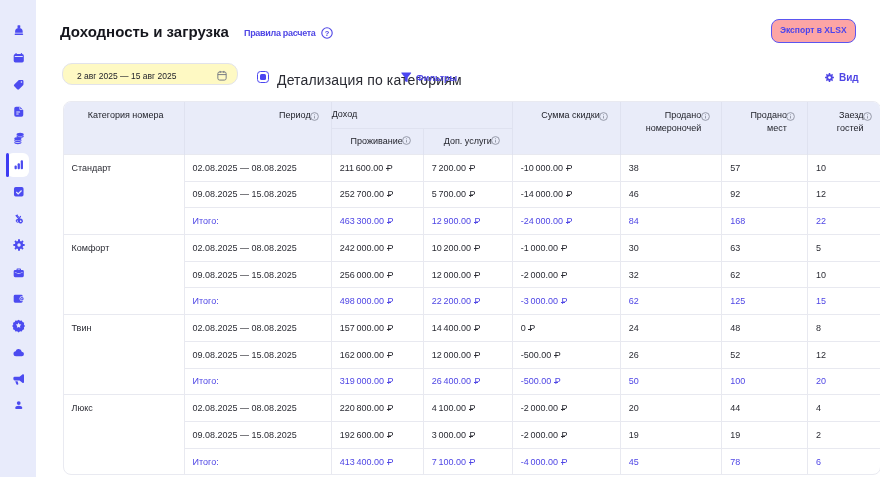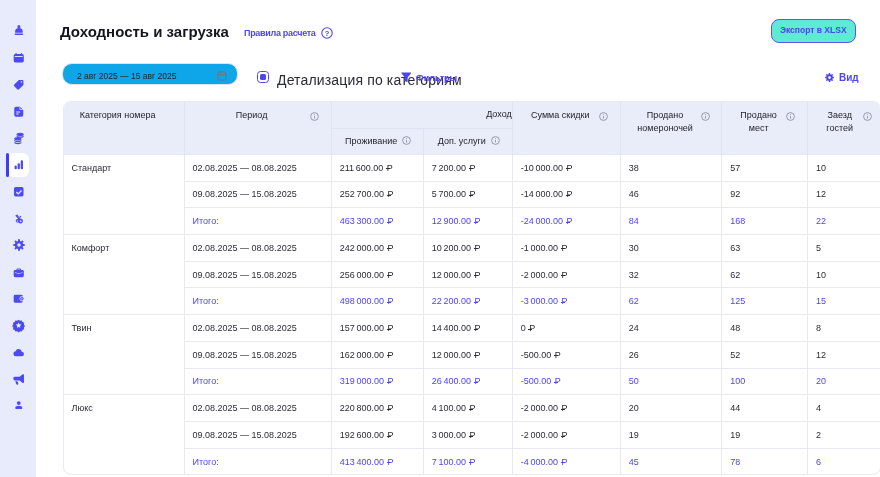--- a/index.html
+++ b/index.html
@@ -1,33 +1,33 @@
 <!DOCTYPE html>
 <html><head><meta charset="utf-8"><title>Доходность и загрузка</title><style>
 *{margin:0;padding:0;box-sizing:border-box}
 html,body{width:880px;height:477px;overflow:hidden}
 body{font-family:"Liberation Sans",sans-serif;background:#fff;position:relative;color:#23242c}
 .sidebar{position:absolute;left:0;top:0;width:36px;height:477px;background:#e8ebfb}
 h1{position:absolute;left:60px;top:23px;font-size:15px;font-weight:bold;color:#15161d;letter-spacing:0}
 .rules{position:absolute;left:244px;top:27px;font-size:9px;font-weight:bold;letter-spacing:-0.3px;color:#4f46e5}
 .rules svg{vertical-align:-3px;margin-left:5px}
-.exportbtn{position:absolute;left:770.5px;top:19px;width:85.5px;height:23.5px;border:1px solid #5b55f0;border-radius:8px;background:#5eead4;color:#4a43ee;font-size:8.5px;font-weight:bold;text-align:center;line-height:21.5px}
-.dateinput{position:absolute;left:62px;top:63px;width:176px;height:22px;border:1px solid #e2e3ea;border-radius:10px;background:#0ea5e9;font-size:8.5px;color:#23242c;line-height:24px;padding-left:14px}
+.exportbtn{position:absolute;left:770.5px;top:19px;width:85.5px;height:23.5px;border:1px solid #5b55f0;border-radius:8px;background:#fca5a5;color:#4a43ee;font-size:8.5px;font-weight:bold;text-align:center;line-height:21.5px}
+.dateinput{position:absolute;left:62px;top:63px;width:176px;height:22px;border:1px solid #e2e3ea;border-radius:10px;background:#fef9c3;font-size:8.5px;color:#23242c;line-height:24px;padding-left:14px}
 .dateinput svg{position:absolute;right:10px;top:5.5px}
 .chk{position:absolute;left:257px;top:71px;width:12px;height:12px;border:1.3px solid #4c46f0;border-radius:3.5px;background:#fff}
 .chk i{position:absolute;left:2.2px;top:2.2px;width:5.5px;height:5.5px;background:#4c46f0;border-radius:1.5px}
 .chklab{position:absolute;left:277px;top:72px;font-size:14px;letter-spacing:0.15px;color:#2a2b33}
 .filters{position:absolute;left:401px;top:72px;font-size:9px;font-weight:bold;color:#4f46e5}
 .filters svg{vertical-align:-2px;margin-right:4.5px}
 .view{position:absolute;left:824px;top:72px;font-size:10px;font-weight:bold;color:#4f46e5}
 .view svg{vertical-align:-2px;margin-right:4px}
 .tablewrap{position:absolute;left:62.5px;top:101px;width:818px;height:373.5px;border:1px solid #e9eaf1;border-radius:8px;overflow:hidden;background:#fff}
 table{border-collapse:collapse;table-layout:fixed;width:820px;font-size:9px}
-th{background:#e9ecf9;font-weight:normal;color:#23242c;text-align:center;vertical-align:top;padding:7px 20px 0 8px;line-height:13.4px;position:relative;border-right:1px solid #dfe2f0;height:26.2px}
-th.mid{text-align:right;vertical-align:middle;padding:0;border-bottom:1px solid #dfe2f0}
+th{background:#e9ecf9;font-weight:normal;color:#23242c;text-align:right;vertical-align:top;padding:7px 20px 0 8px;line-height:13.4px;position:relative;border-right:1px solid #dfe2f0;height:26.2px}
+th.mid{text-align:left;vertical-align:middle;padding:0;border-bottom:1px solid #dfe2f0}
 th.sub{vertical-align:middle;padding-top:0}
 th.last{border-right:none}
 th .inf{position:absolute;right:11.5px;top:9.5px}
 th.sub .inf{top:50%;margin-top:-5px}
 td{height:26.72px;padding:0 4px 0 8px;border-top:1px solid #e8e9f0;border-right:1px solid #e8e9f0;color:#2b2c34;vertical-align:middle}
 td:last-child{border-right:none}
 td.cat{vertical-align:top;padding-top:8px}
 td.tot{color:#4f46e5}
 .rub{position:relative;display:inline-block;margin-left:1px}
 .rub::after{content:"";position:absolute;left:-0.8px;top:5.6px;width:3.8px;height:0.9px;background:currentColor}

